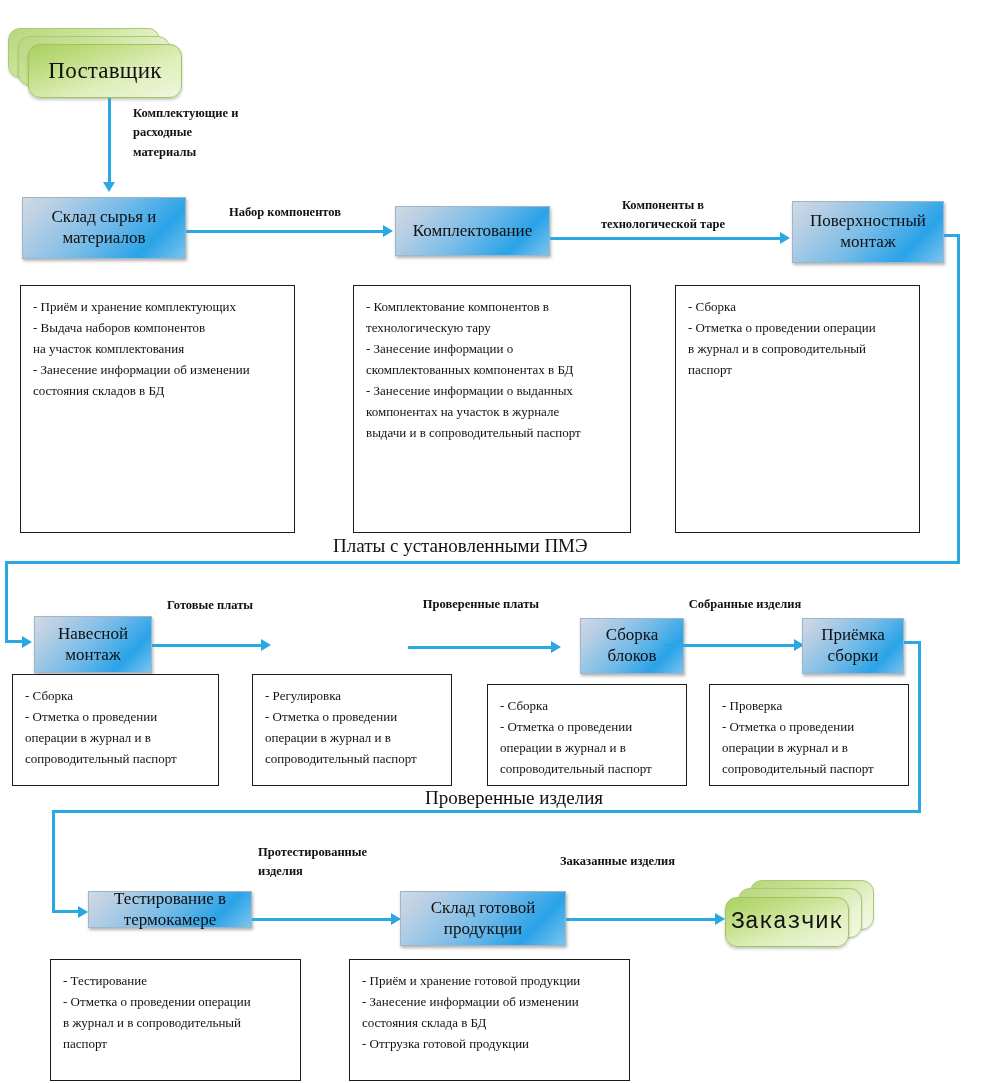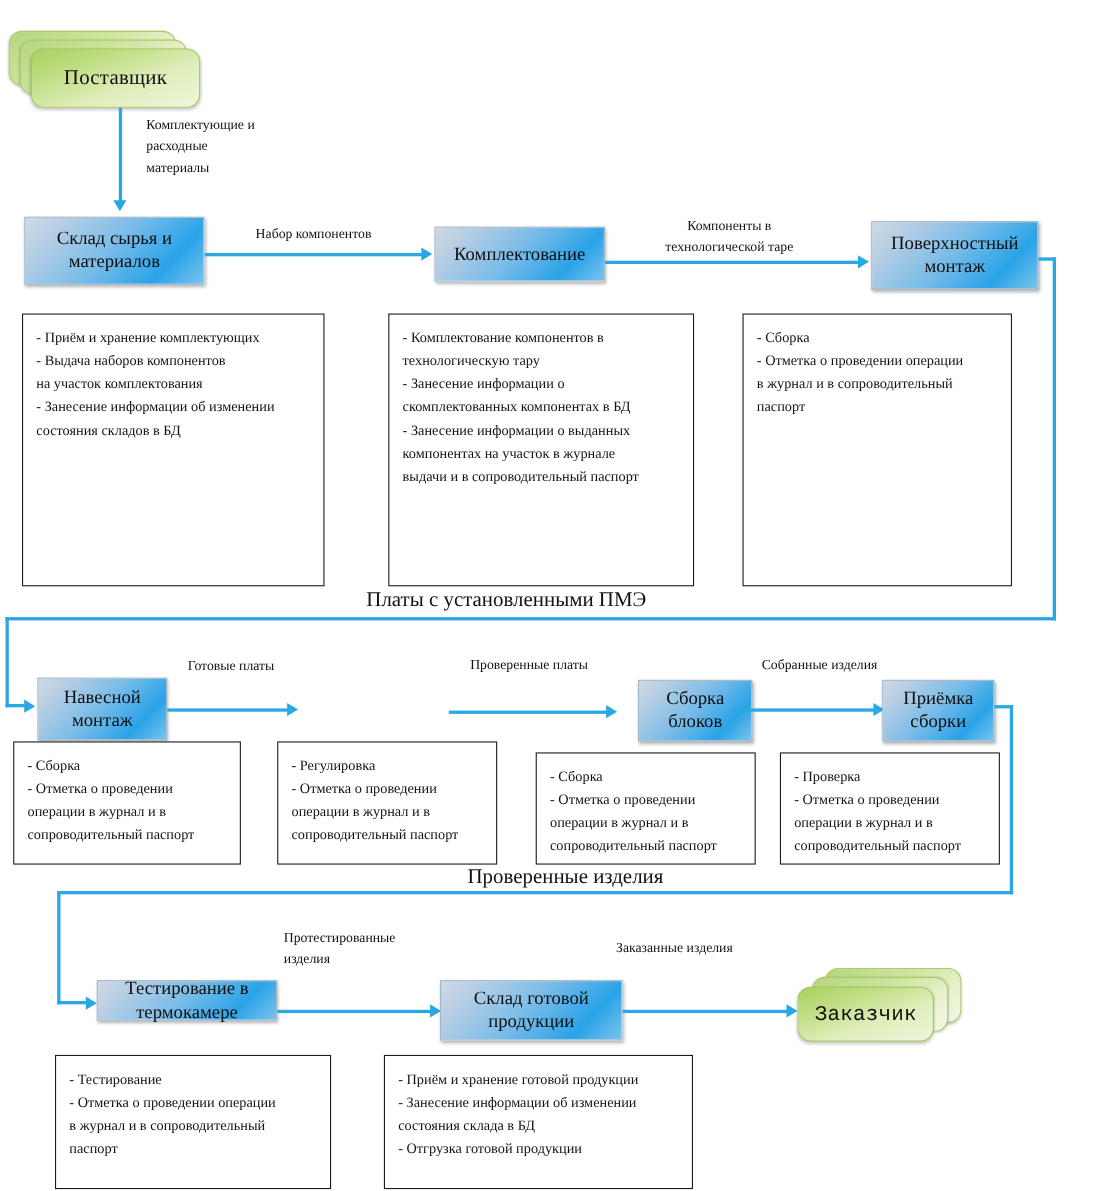--- a/index.html
+++ b/index.html
@@ -34,21 +34,21 @@
     position: absolute;
     border-radius: 12px;
     background: linear-gradient(160deg, #a9d15f 0%, #c2de86 30%, #dfeebb 62%, #eff6dc 100%);
     border: 1px solid #9dc45f;
     box-shadow: 0 2px 3px rgba(0,0,0,.22);
     display: flex;
     align-items: center;
     justify-content: center;
   }
   .stack .face span {
-    font-size: 19px;
+    font-size: 23px;
     color: #111;
     letter-spacing: .2px;
   }
 
   
   .proc {
     position: absolute;
     background: linear-gradient(134deg, #cfd9e4 0%, #b9cfe4 16%, #79bce8 48%, #29a3e8 78%, #7cc4ec 100%);
     border: 1px solid #9fb6c8;
     box-shadow: 1px 2px 3px rgba(0,0,0,.30);
@@ -82,20 +82,21 @@
   }
 
   
   .elabel {
     position: absolute;
     font-size: 12.5px;
     line-height: 1.55;
     color: #111;
     text-align: center;
     white-space: pre-line;
+    font-weight: bold;
   }
   .banner {
     position: absolute;
     font-size: 19px;
     color: #111;
     white-space: nowrap;
   }
 
   
   .h, .v {

